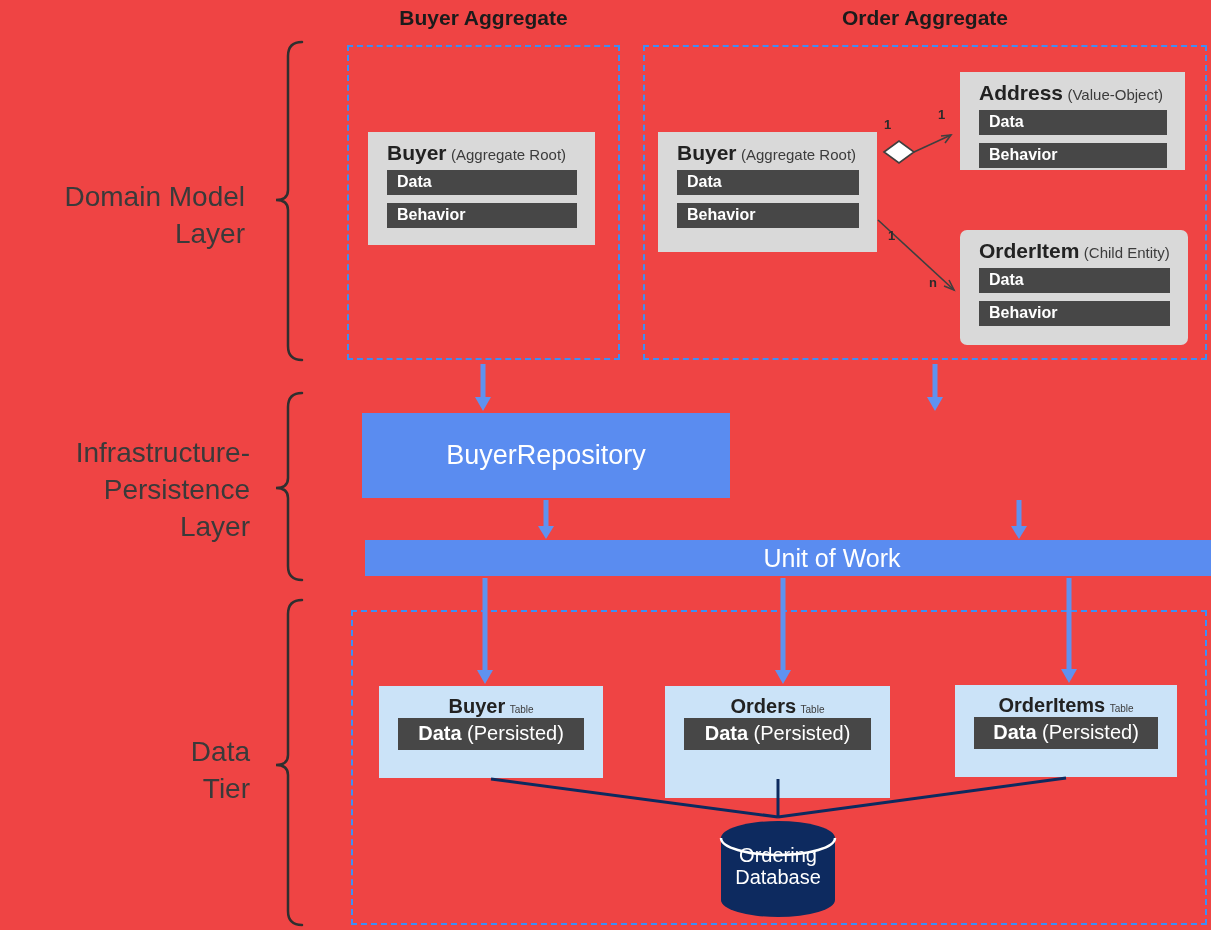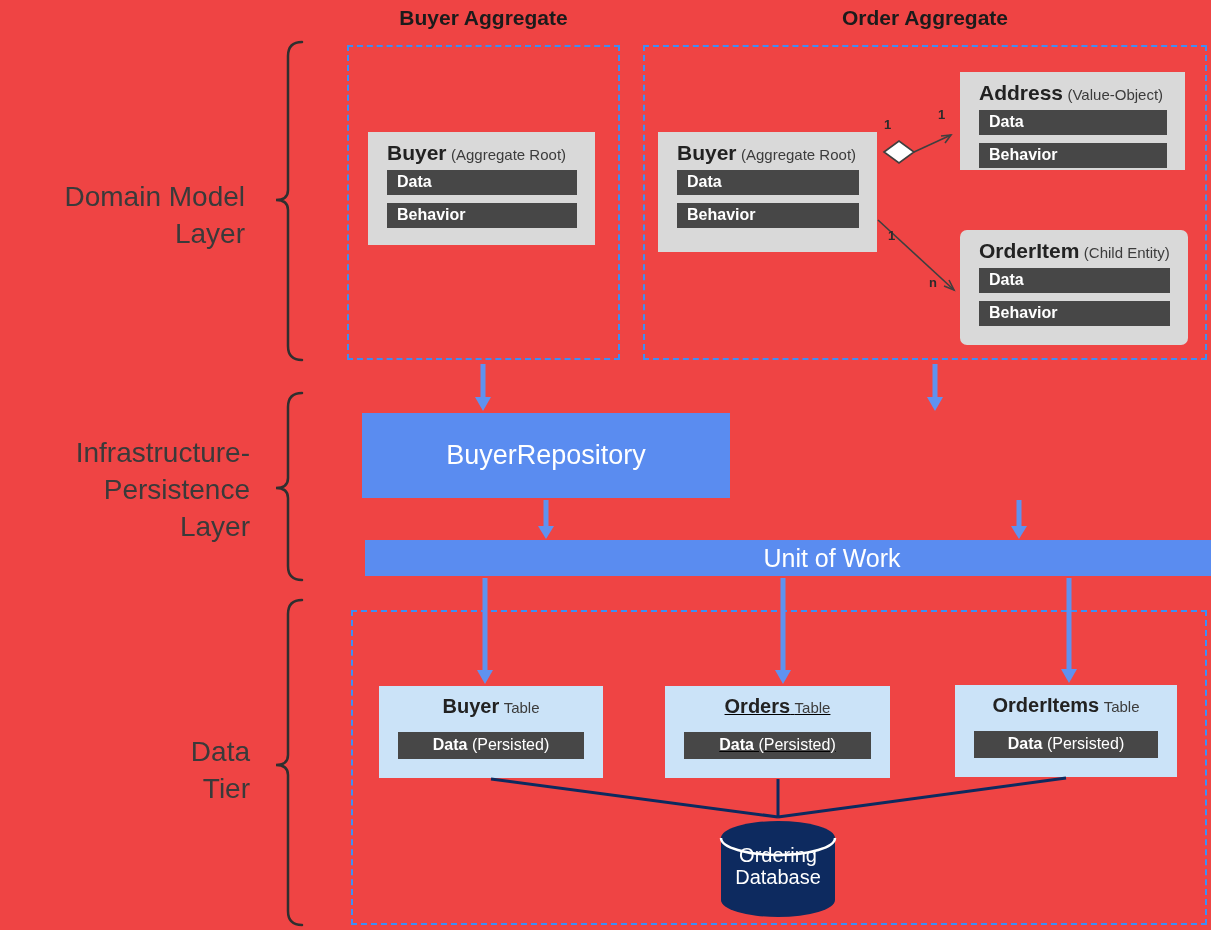--- a/index.html
+++ b/index.html
@@ -18,22 +18,22 @@
                 font-weight:bold; font-size:16px; padding:3px 0 4px 10px; }
 
   .repo-box { position:absolute; background:#5a8cf0; color:#fff; display:flex;
               align-items:center; justify-content:center; font-size:27px; z-index:2; }
   .uow-bar  { position:absolute; background:#5a8cf0; color:#fff; display:flex;
               align-items:center; justify-content:center; font-size:25px; z-index:2; }
 
   .table-card { position:absolute; background:#cbe3f8; text-align:center; z-index:2; }
   .table-title { margin-top:9px; white-space:nowrap; }
   .table-title b { font-size:20px; color:#222; }
-  .table-title span { font-size:15px; color:#3c3c3c;text-align:center; }
-  .table-bar { margin:14px 19px 0; background:#474747; color:#fff; font-size:16px; padding:4px 0 5px; }
+  .table-title span { font-size:10px; color:#3c3c3c;text-align:center; }
+  .table-bar { margin:0 19px 0; background:#474747; color:#fff; font-size:20px; padding:4px 0 5px; }
   .table-bar b { font-weight:bold; }
 
   .layer-label { position:absolute; color:#3a3a3a; font-size:28px; line-height:37px;
                  text-align:right; white-space:pre-line; }
 
   .overlay { position:absolute; left:0; top:0; z-index:5; pointer-events:none; }
 
   .db-label { position:absolute; left:718px; top:844px; width:120px; text-align:center;
               color:#ffffff; font-size:20px; line-height:22px; white-space:pre-line; z-index:6; }
 
@@ -93,21 +93,21 @@
   <div class="table-card" style="left:379px; top:686px; width:224px; height:92px;">
     <div class="table-title">
       <b>Buyer</b>
       <span>Table</span>
     </div>
     <div class="table-bar">
       <b>Data</b><span> (Persisted)</span>
     </div>
   </div>
 
-  <div class="table-card" style="left:665px; top:686px; width:225px; height:92px;text-decoration:underline;">
+  <div class="table-card" style="left:665px; top:686px; width:225px; height:112px;">
     <div class="table-title">
       <b>Orders</b>
       <span>Table</span>
     </div>
     <div class="table-bar">
       <b>Data</b><span> (Persisted)</span>
     </div>
   </div>
 
   <div class="table-card" style="left:955px; top:685px; width:222px; height:92px;">

